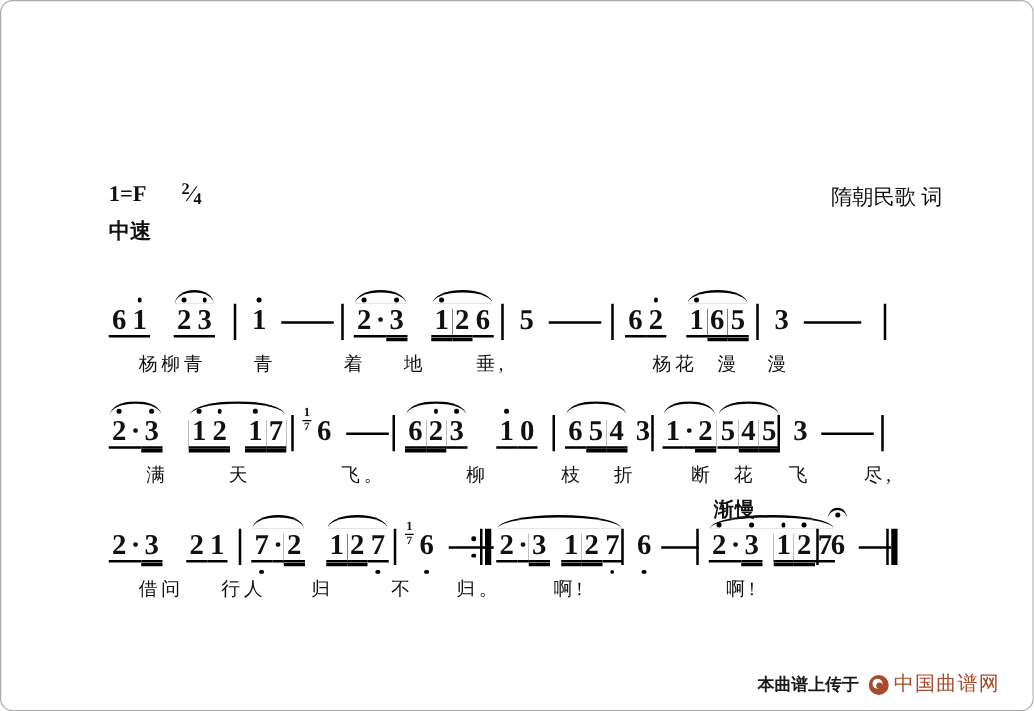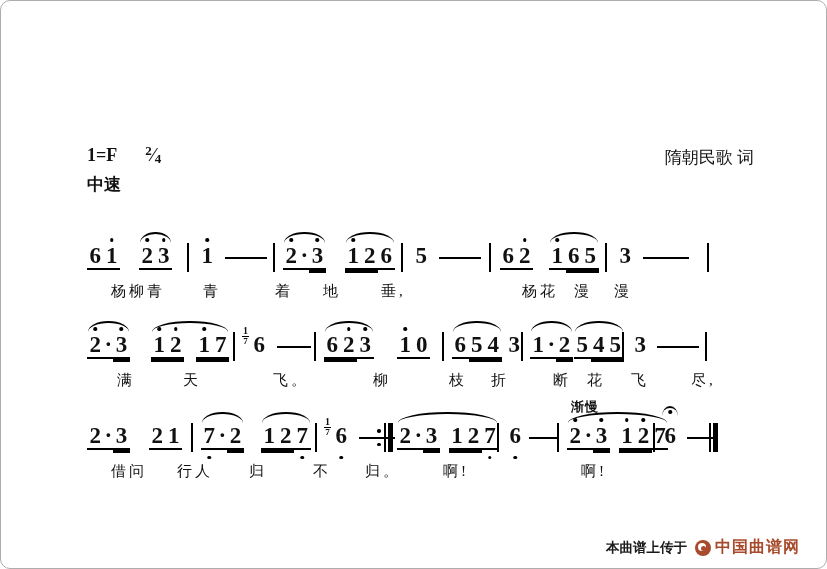--- a/index.html
+++ b/index.html
@@ -31,21 +31,21 @@
   .note.u2{border-bottom:2px solid #000;box-shadow:0 3px 0 #000;}
   .oct{position:absolute;width:3.5px;height:3.5px;background:#000;border-radius:50%;
        left:50%;transform:translateX(-50%);}
   .oct.hi{top:-6px;}
   .oct.lo{bottom:-11px;}
   .slur{position:absolute;top:-12px;left:1px;right:1px;height:9px;
         border-top:2.5px solid #000;border-radius:50% 50% 0 0/100% 100% 0 0;}
   .phrase .sub{display:flex;margin-right:9px;}
   .phrase .sub:last-child{margin-right:0;}
   .plabel{position:absolute;top:-26px;left:4px;font-family:"Liberation Sans",sans-serif;
-          font-size:13px;font-weight:bold;letter-spacing:1px;white-space:nowrap;}
+          font-size:16px;font-weight:bold;letter-spacing:1px;white-space:nowrap;}
   .fermata{position:absolute;top:-18px;left:50%;transform:translateX(-50%);
            width:16px;height:8px;border-top:2.5px solid #000;
            border-radius:50% 50% 0 0/100% 100% 0 0;}
   .fermata::after{content:"";position:absolute;left:50%;top:2px;transform:translateX(-50%);
            width:3.5px;height:3.5px;background:#000;border-radius:50%;}
   .grace{display:flex;flex-direction:column;align-items:center;margin:-7px 2px 0 0;}
   .grace .gt{font-size:10px;font-weight:bold;line-height:10px;border-bottom:1px solid #000;padding:0 1px;}
   .grace .gb{font-size:9px;font-weight:bold;line-height:9px;}
   .bar{position:absolute;top:13px;width:1.6px;height:29px;background:#000;}
   .dash{position:absolute;top:27px;height:2.4px;background:#000;}
@@ -59,21 +59,21 @@
   .thickbar{width:4.5px;background:#000;}
   .final{position:absolute;top:13px;height:29px;display:flex;}
   
   .footer{position:absolute;right:26px;bottom:10px;display:flex;align-items:center;
           font-family:"Liberation Sans",sans-serif;}
   .footer .prefix{font-size:13.5px;font-weight:600;color:#1a1a1a;margin-right:8px;}
   .logo{position:relative;width:16px;height:16px;border-radius:50%;margin-right:4px;}
   .logo::before{content:"";position:absolute;left:3px;top:3px;width:8px;height:8px;
           border-radius:50%;background:#fff;}
   .logo::after{content:"";position:absolute;left:6px;top:6px;width:5px;height:5px;border-radius:50%;}
-  .sitename{font-size:16px;font-weight:bold;letter-spacing:1px;font-family:"Liberation Serif",serif;}
+  .sitename{font-size:16px;font-weight:normal;letter-spacing:1px;font-family:"Liberation Serif",serif;}
 </style>
 <style>.logo::after{background:#a84b2c}</style></head>
 <body>
 
 <div class="page">
 
   <div class="meta">
     <span class="key">1=F</span><span class="ts"><sup>2</sup>⁄<sub>4</sub></span>
   </div>
   <div class="tempo">中速</div>

